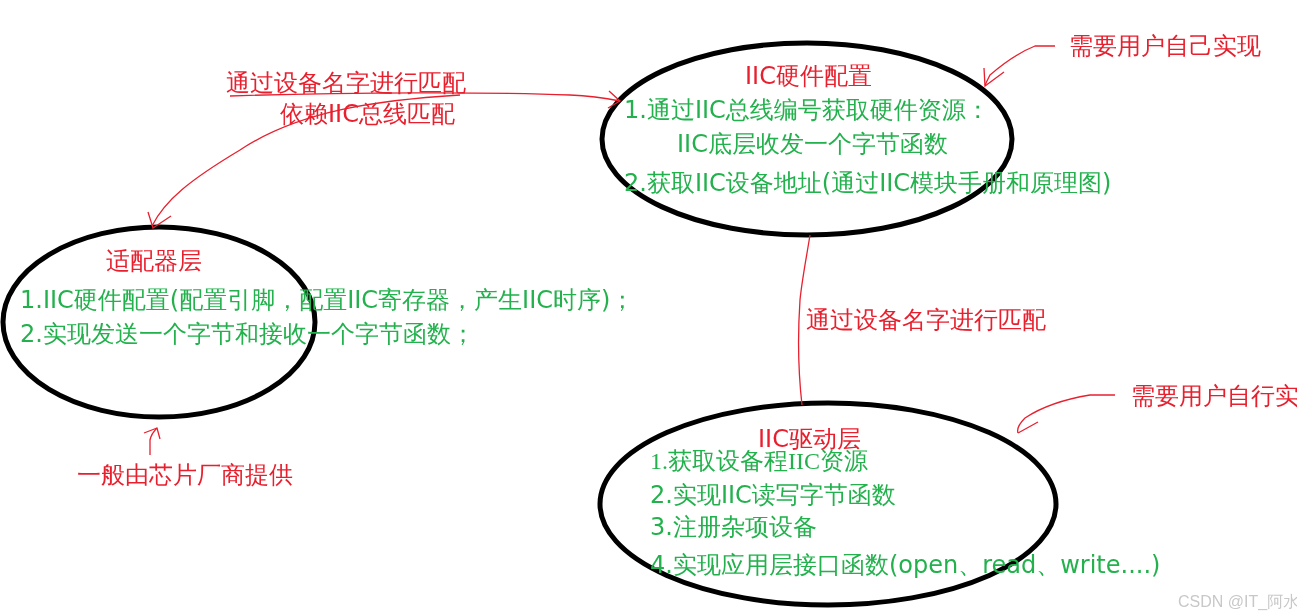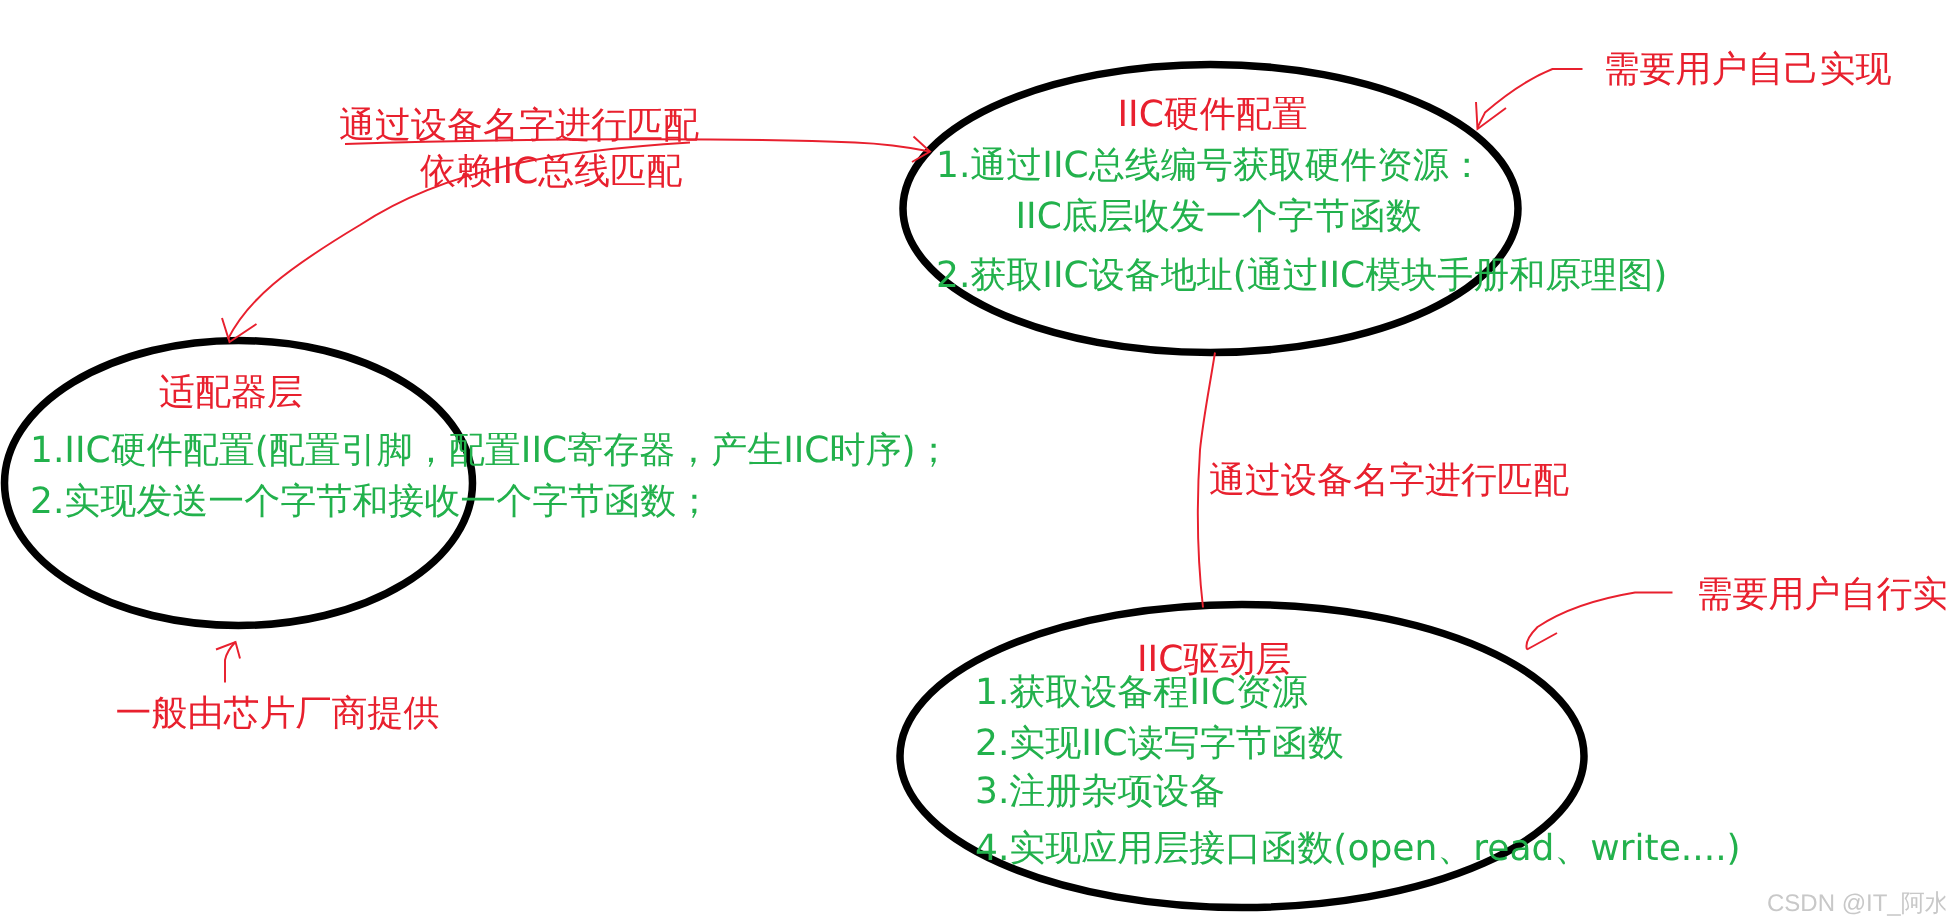--- a/index.html
+++ b/index.html
@@ -49,18 +49,18 @@
 <div class="t red" style="left:106px; top:250px;">适配器层</div>
 <div class="t green" style="left:20px; top:289px;">1.IIC硬件配置(配置引脚，配置IIC寄存器，产生IIC时序)；</div>
 <div class="t green" style="left:20px; top:323px;">2.实现发送一个字节和接收一个字节函数；</div>
 
 <div class="t red" style="left:745px; top:65px;">IIC硬件配置</div>
 <div class="t green" style="left:624px; top:99px;">1.通过IIC总线编号获取硬件资源：</div>
 <div class="t green" style="left:677px; top:133px;">IIC底层收发一个字节函数</div>
 <div class="t green" style="left:624px; top:172px;">2.获取IIC设备地址(通过IIC模块手册和原理图)</div>
 
 <div class="t red" style="left:758px; top:428px;">IIC驱动层</div>
-<div class="t green" style="left:650px; top:450px;">1.获取设备程IIC资源</div>
+<div class="t green" style="left:650px; top:450px;font-family:Liberation Serif, serif;">1.获取设备程IIC资源</div>
 <div class="t green" style="left:650px; top:484px;">2.实现IIC读写字节函数</div>
 <div class="t green" style="left:650px; top:516px;">3.注册杂项设备</div>
 <div class="t green" style="left:650px; top:554px;">4.实现应用层接口函数(open、read、write....)</div>
 
 <div class="wm" style="left:1178px; top:592px;">CSDN @IT_阿水</div>
 
 </body></html>

